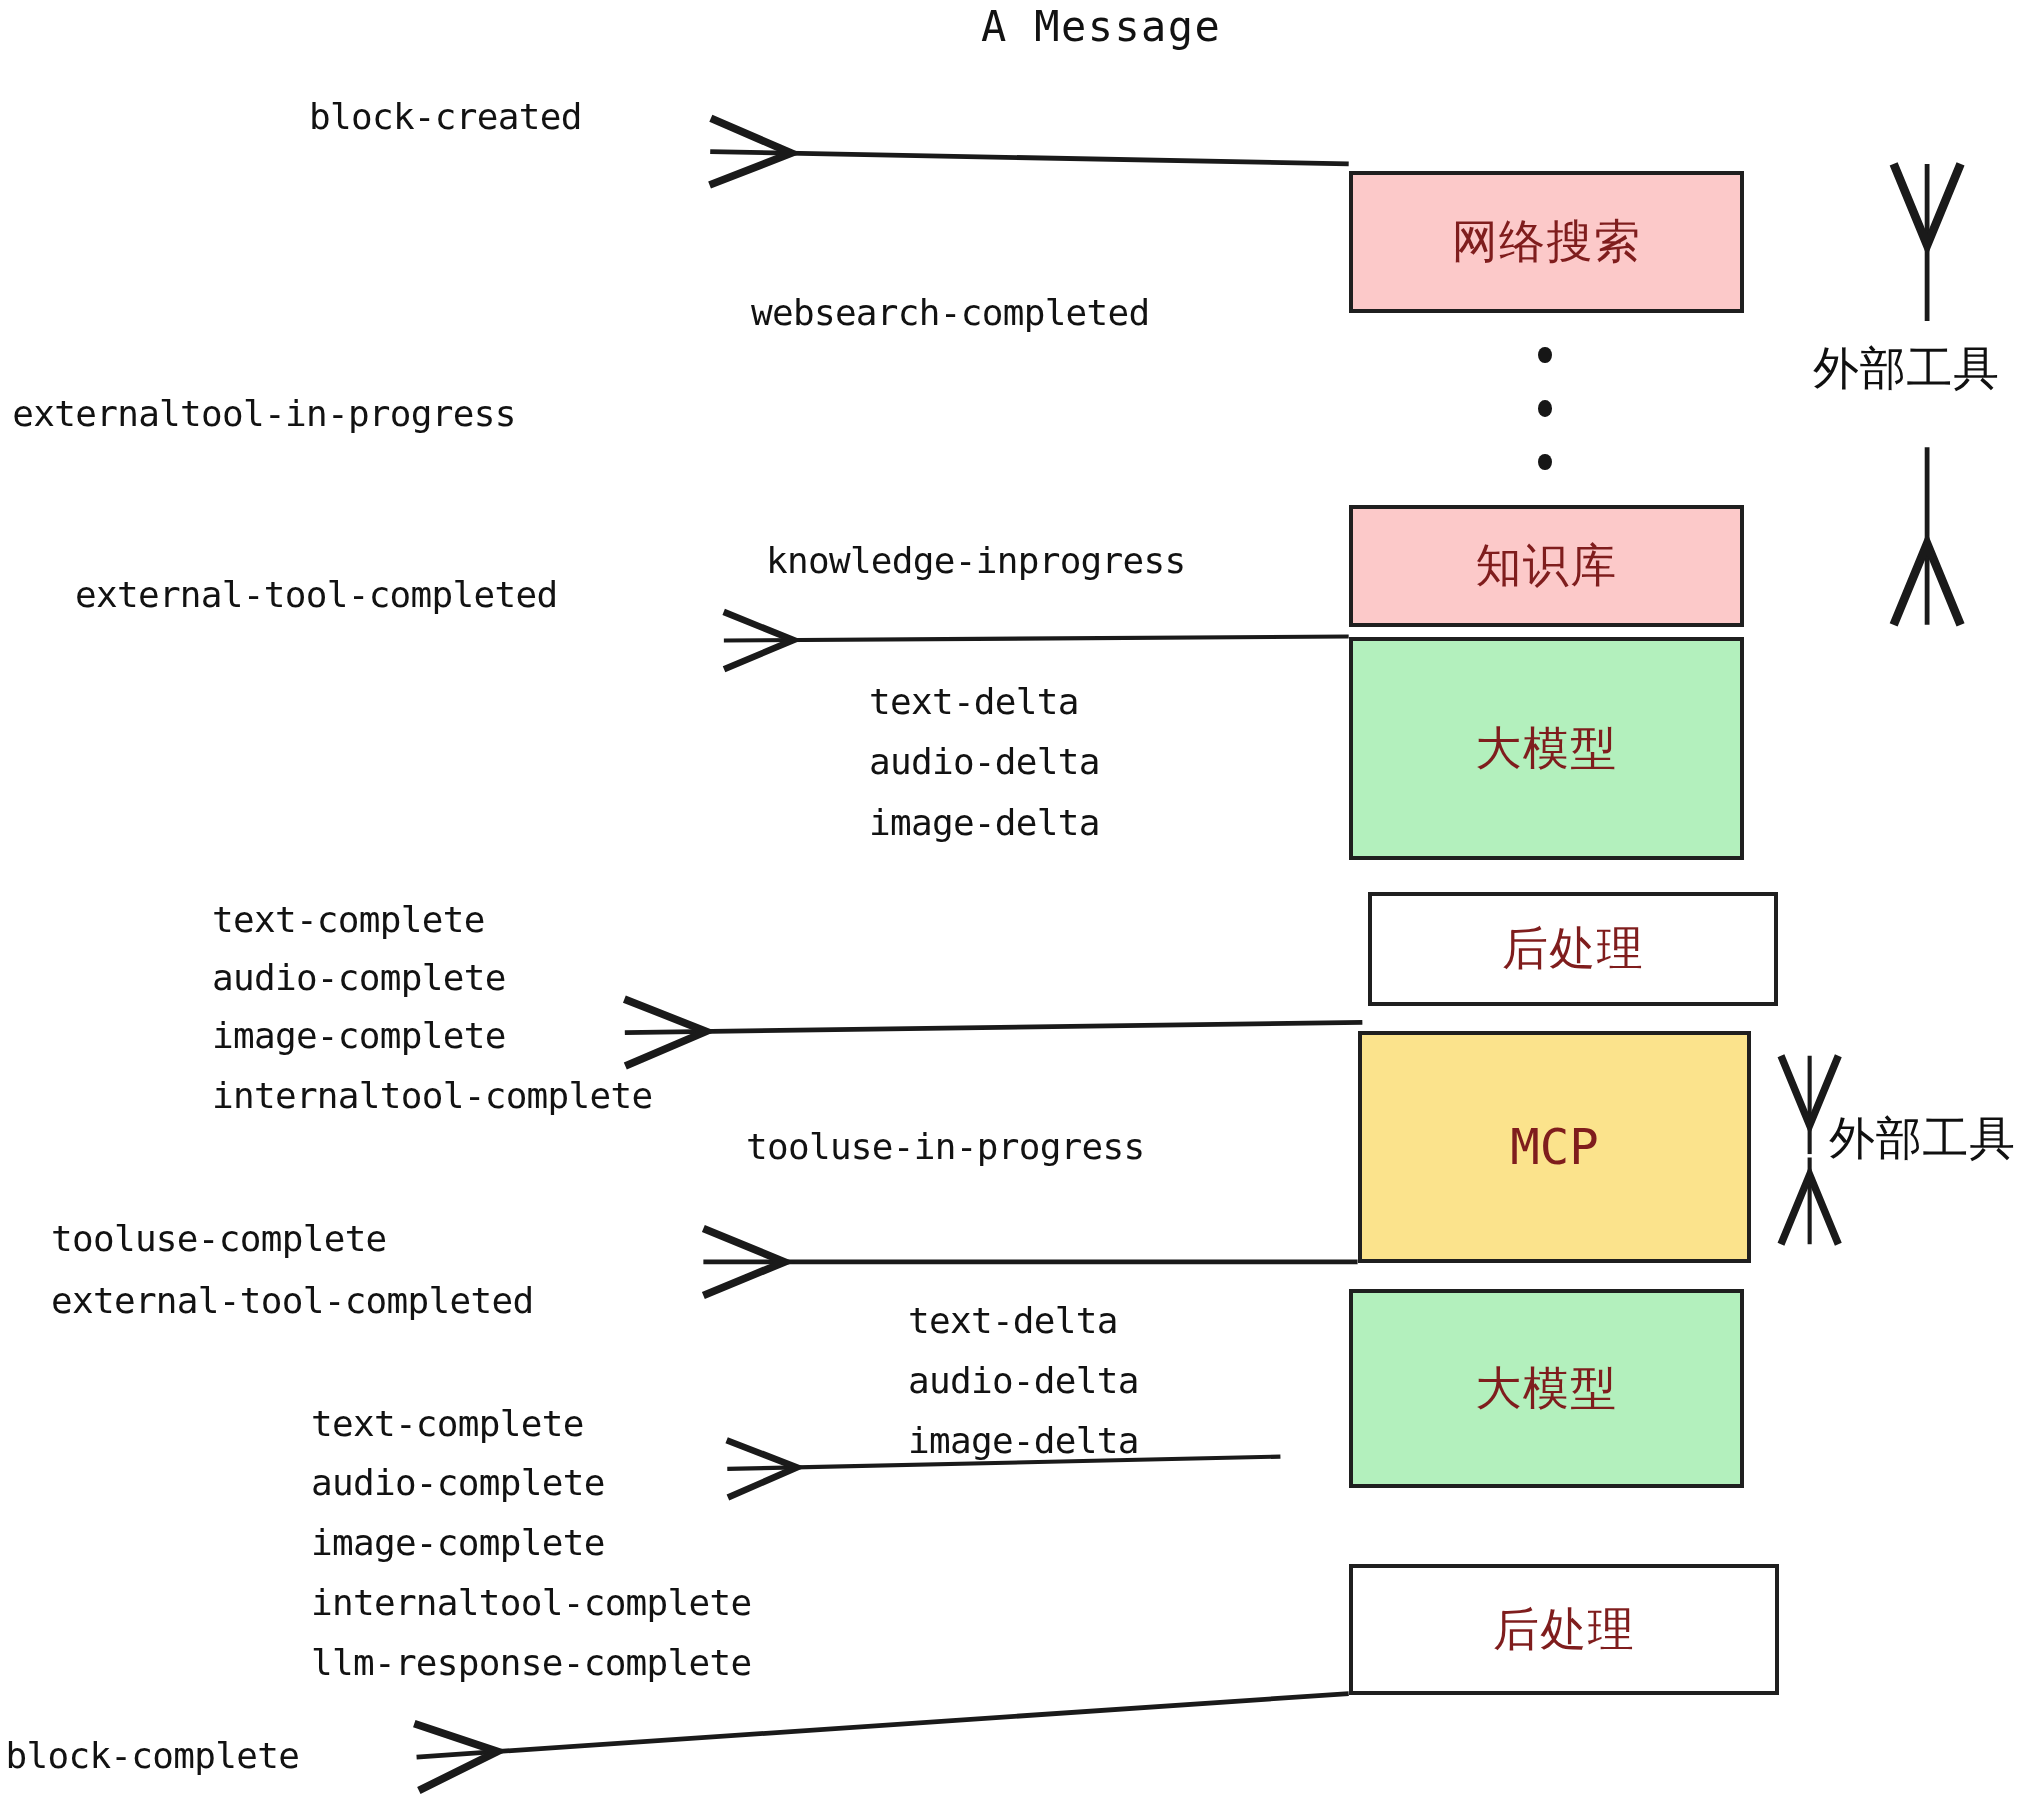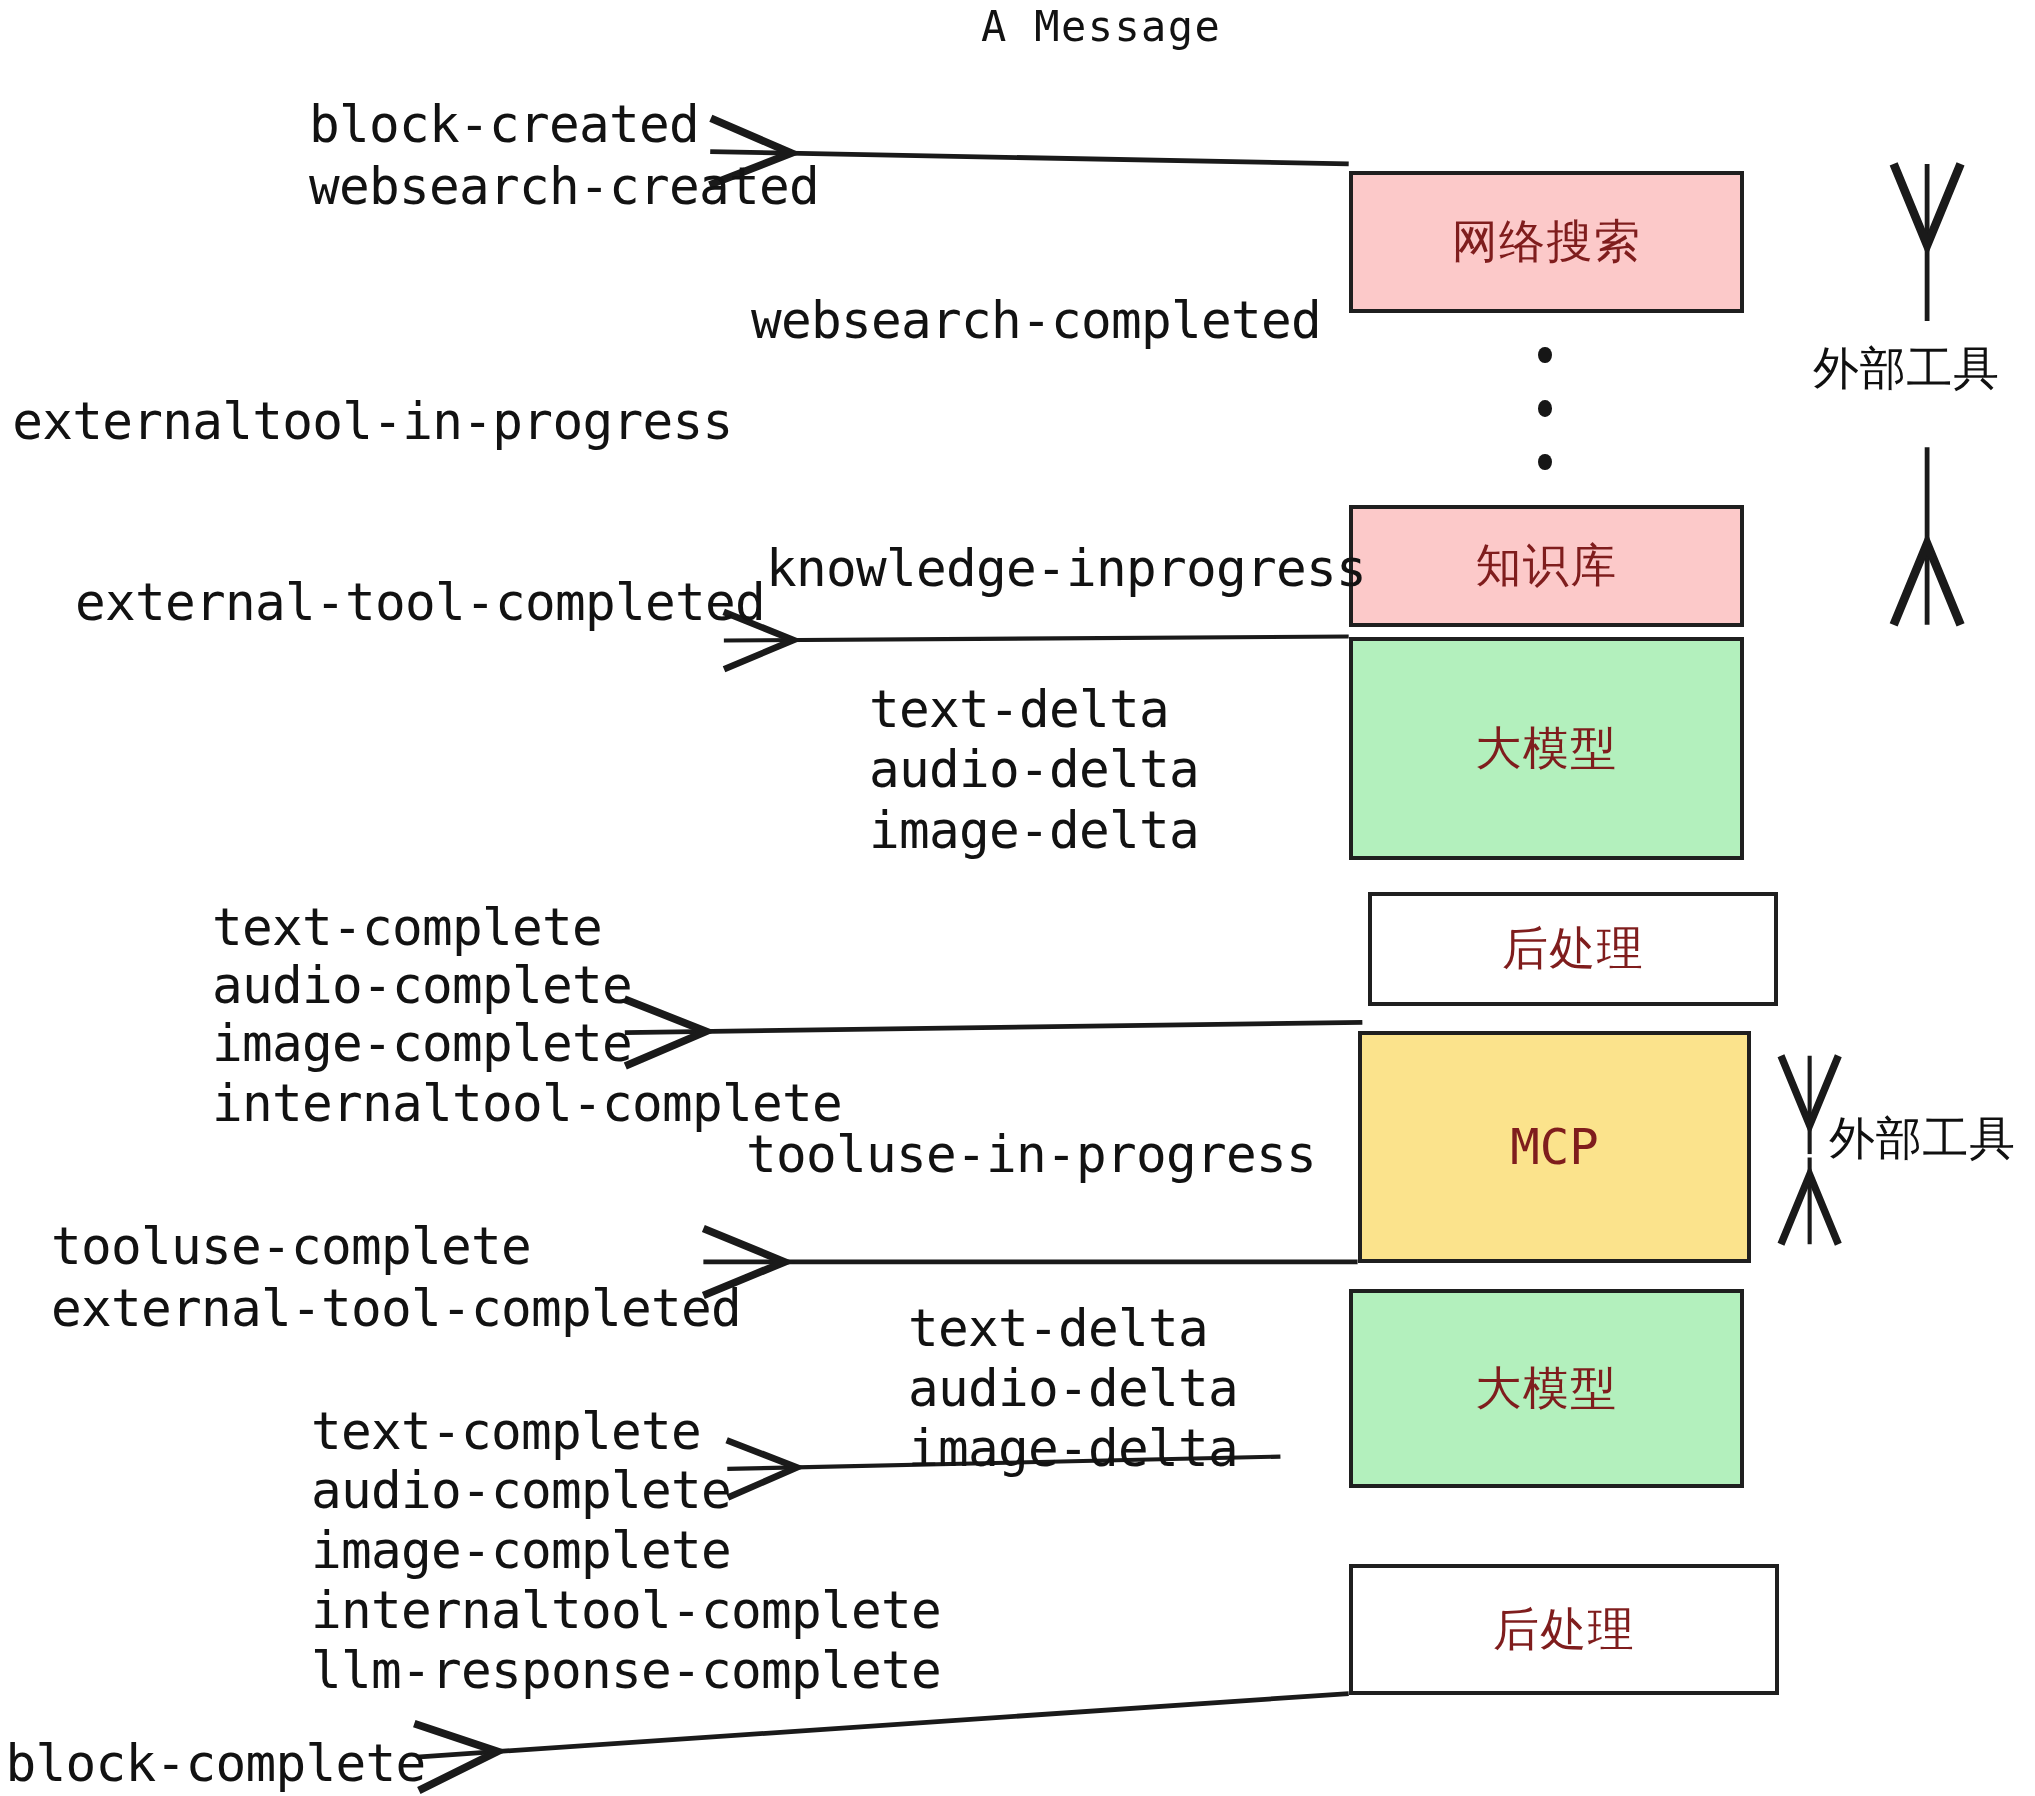--- a/index.html
+++ b/index.html
@@ -11,21 +11,21 @@
     position:relative;
     width:2035px;
     height:1796px;
     background:#ffffff;
     overflow:hidden;
   }
   .lbl{
     position:absolute;
     white-space:nowrap;
     font-family:"DejaVu Sans Mono","Liberation Mono",monospace;
-    font-size:51px;
+    font-size:36px;
     line-height:1;
     letter-spacing:-0.7px;
     color:#121212;
   }
   .title{
     position:absolute;
     white-space:nowrap;
     font-family:"DejaVu Sans Mono","Liberation Mono",monospace;
     font-size:42px;
     line-height:1;
@@ -160,21 +160,20 @@
 
   <div class="box" style="left:1349px;top:1564px;width:430px;height:131px;background:#ffffff;">
     <span>后处理</span>
   </div>
 
   <div class="cnlabel" style="left:1813px;top:338px;">外部工具</div>
   <div class="cnlabel" style="left:1829px;top:1108px;">外部工具</div>
 
   <div class="lbl" style="left:309px;top:99px;">block-created</div>
 
-  <div class="lbl" style="left:309px;top:161px;">websearch-created</div>
 
 
   <div class="lbl" style="left:751px;top:295px;">websearch-completed</div>
 
   <div class="lbl" style="left:12.3px;top:396px;">externaltool-in-progress</div>
 
   <div class="lbl" style="left:766px;top:543px;">knowledge-inprogress</div>
 
   <div class="lbl" style="left:75px;top:577px;">external-tool-completed</div>
 

